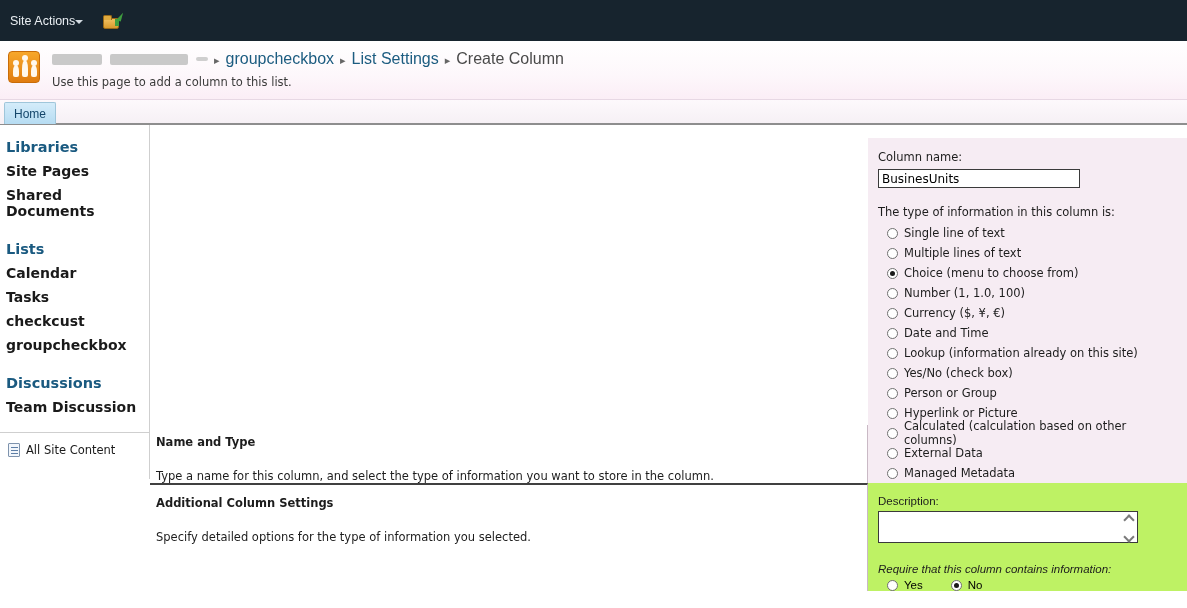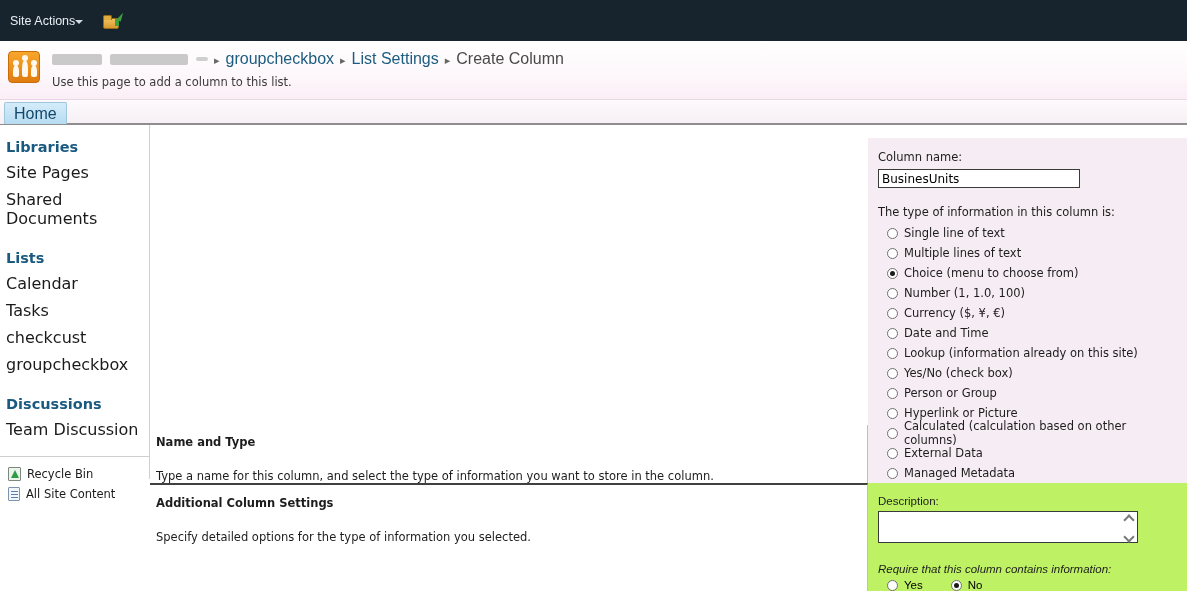--- a/index.html
+++ b/index.html
@@ -124,21 +124,21 @@
   #ribbon {
     height: 25px;
     background: linear-gradient(#fdf9fc, #f6f0f5);
     display: flex; align-items: flex-end;
     border-bottom: 1px solid #8e8e8e;
     padding-left: 4px;
   }
   #tab-home {
     background: linear-gradient(#d4ecfa, #b6dcf2);
     border: 1px solid #9fc6da; border-bottom: none;
-    color: #14466a; font-size: 16px;
+    color: #14466a; font-size: 12px;
     padding: 4px 9px 3px 9px;
     border-radius: 2px 2px 0 0;
     cursor: pointer;
     line-height: 14px;
     text-align: center;
   }
   #ribbon-rest { flex: 1; height: 9px; border-bottom: 1px solid #8e8e8e; }
 
   
   #body-wrap { display: flex; height: 354px; }
@@ -150,23 +150,24 @@
     background: #ffffff;
     padding: 8px 0 0 0;
     flex: 0 0 150px;
     font-family: "DejaVu Sans", sans-serif;
   }
   .nav-head {
     color: #1a5a80; font-size: 14.5px; font-weight: 600;
     padding: 6px 0 4px 6px;
   }
   .nav-link {
-    color: #1a1a1a; font-size: 16px;
+    color: #1a1a1a; font-size: 14px;
     padding: 4px 0 4px 6px;
     cursor: pointer;
+    font-weight: bold;
   }
   .nav-gap { height: 12px; }
   #sidebar-bottom {
     border-top: 1px solid #cfcfcf;
     margin-top: 13px; padding-top: 7px;
   }
   .nav-icon-row {
     display: flex; align-items: center; gap: 6px;
     font-size: 11.5px; color: #1a1a1a;
     padding: 3px 0 3px 8px; cursor: pointer;
@@ -348,24 +349,20 @@
     <div class="nav-link">Calendar</div>
     <div class="nav-link">Tasks</div>
     <div class="nav-link">checkcust</div>
     <div class="nav-link">groupcheckbox</div>
 
     <div class="nav-gap"></div>
     <div class="nav-head">Discussions</div>
     <div class="nav-link">Team Discussion</div>
 
     <div id="sidebar-bottom">
-      <div class="nav-icon-row">
-        <span class="ic-recycle"></span>
-        <span>Recycle Bin</span>
-      </div>
       <div class="nav-icon-row">
         <span class="ic-doc"></span>
         <span>All Site Content</span>
       </div>
     </div>
   </div>
 
   <div id="main">
     <div style="width:100%;">
 

